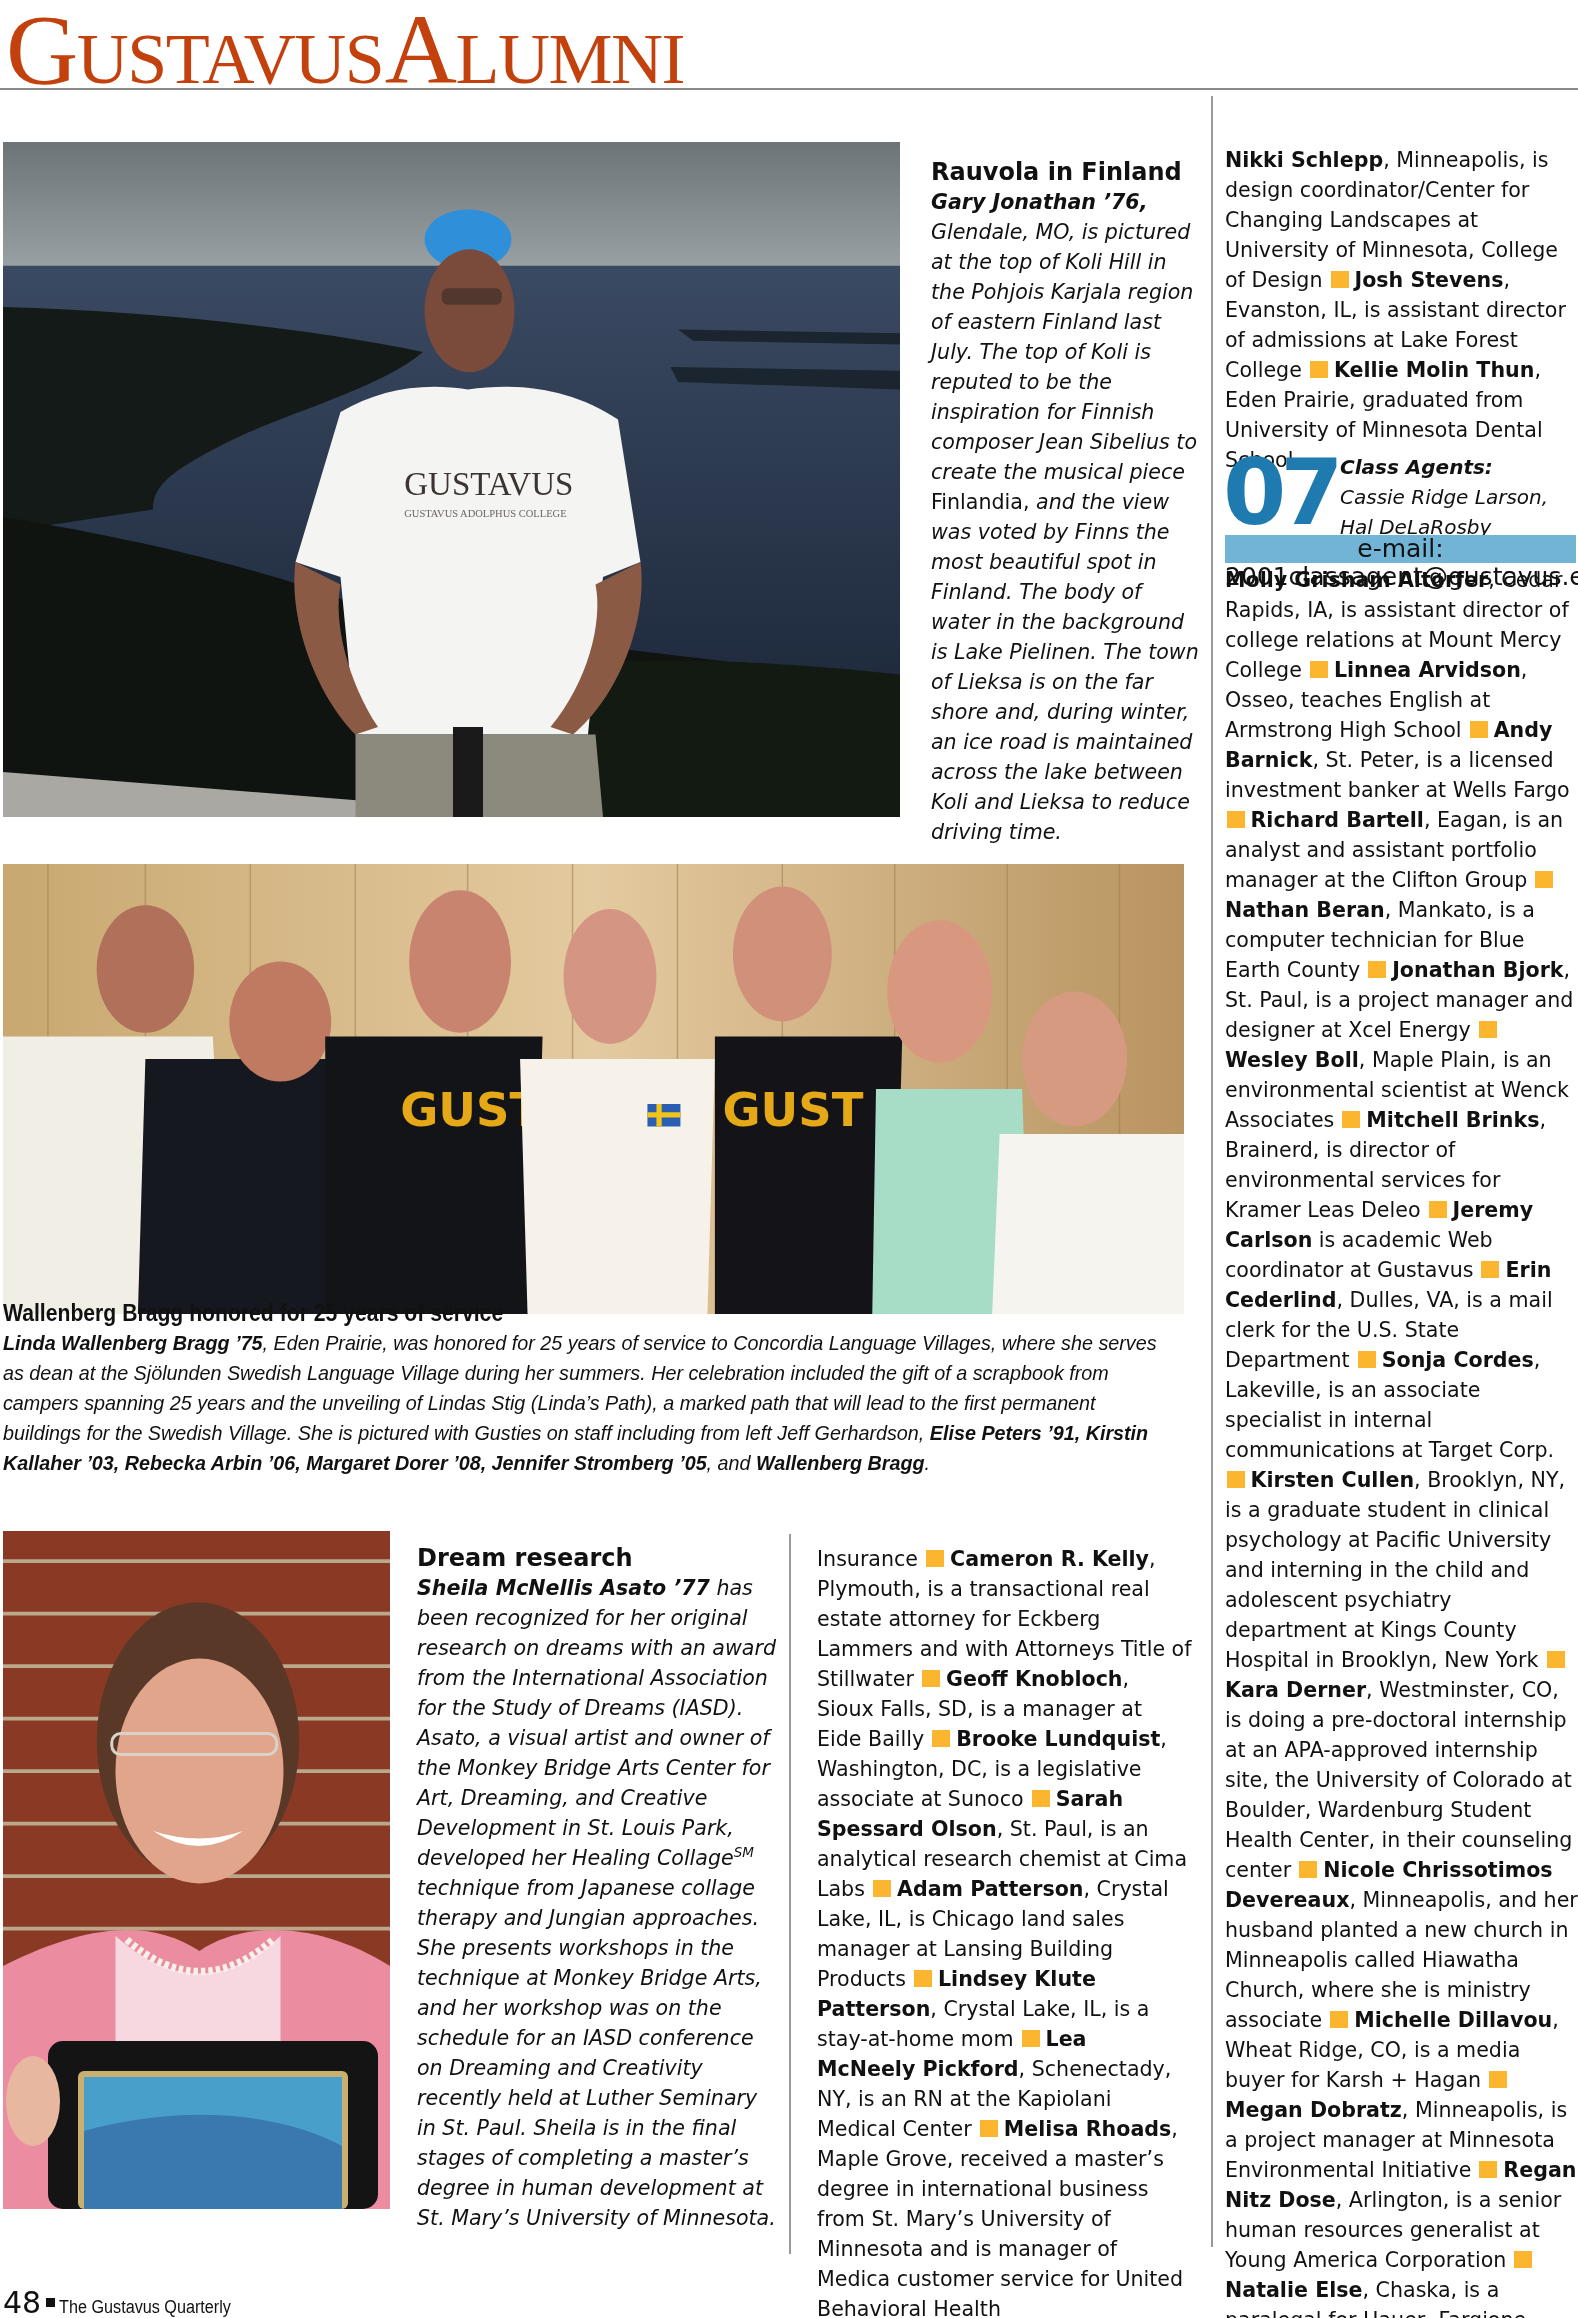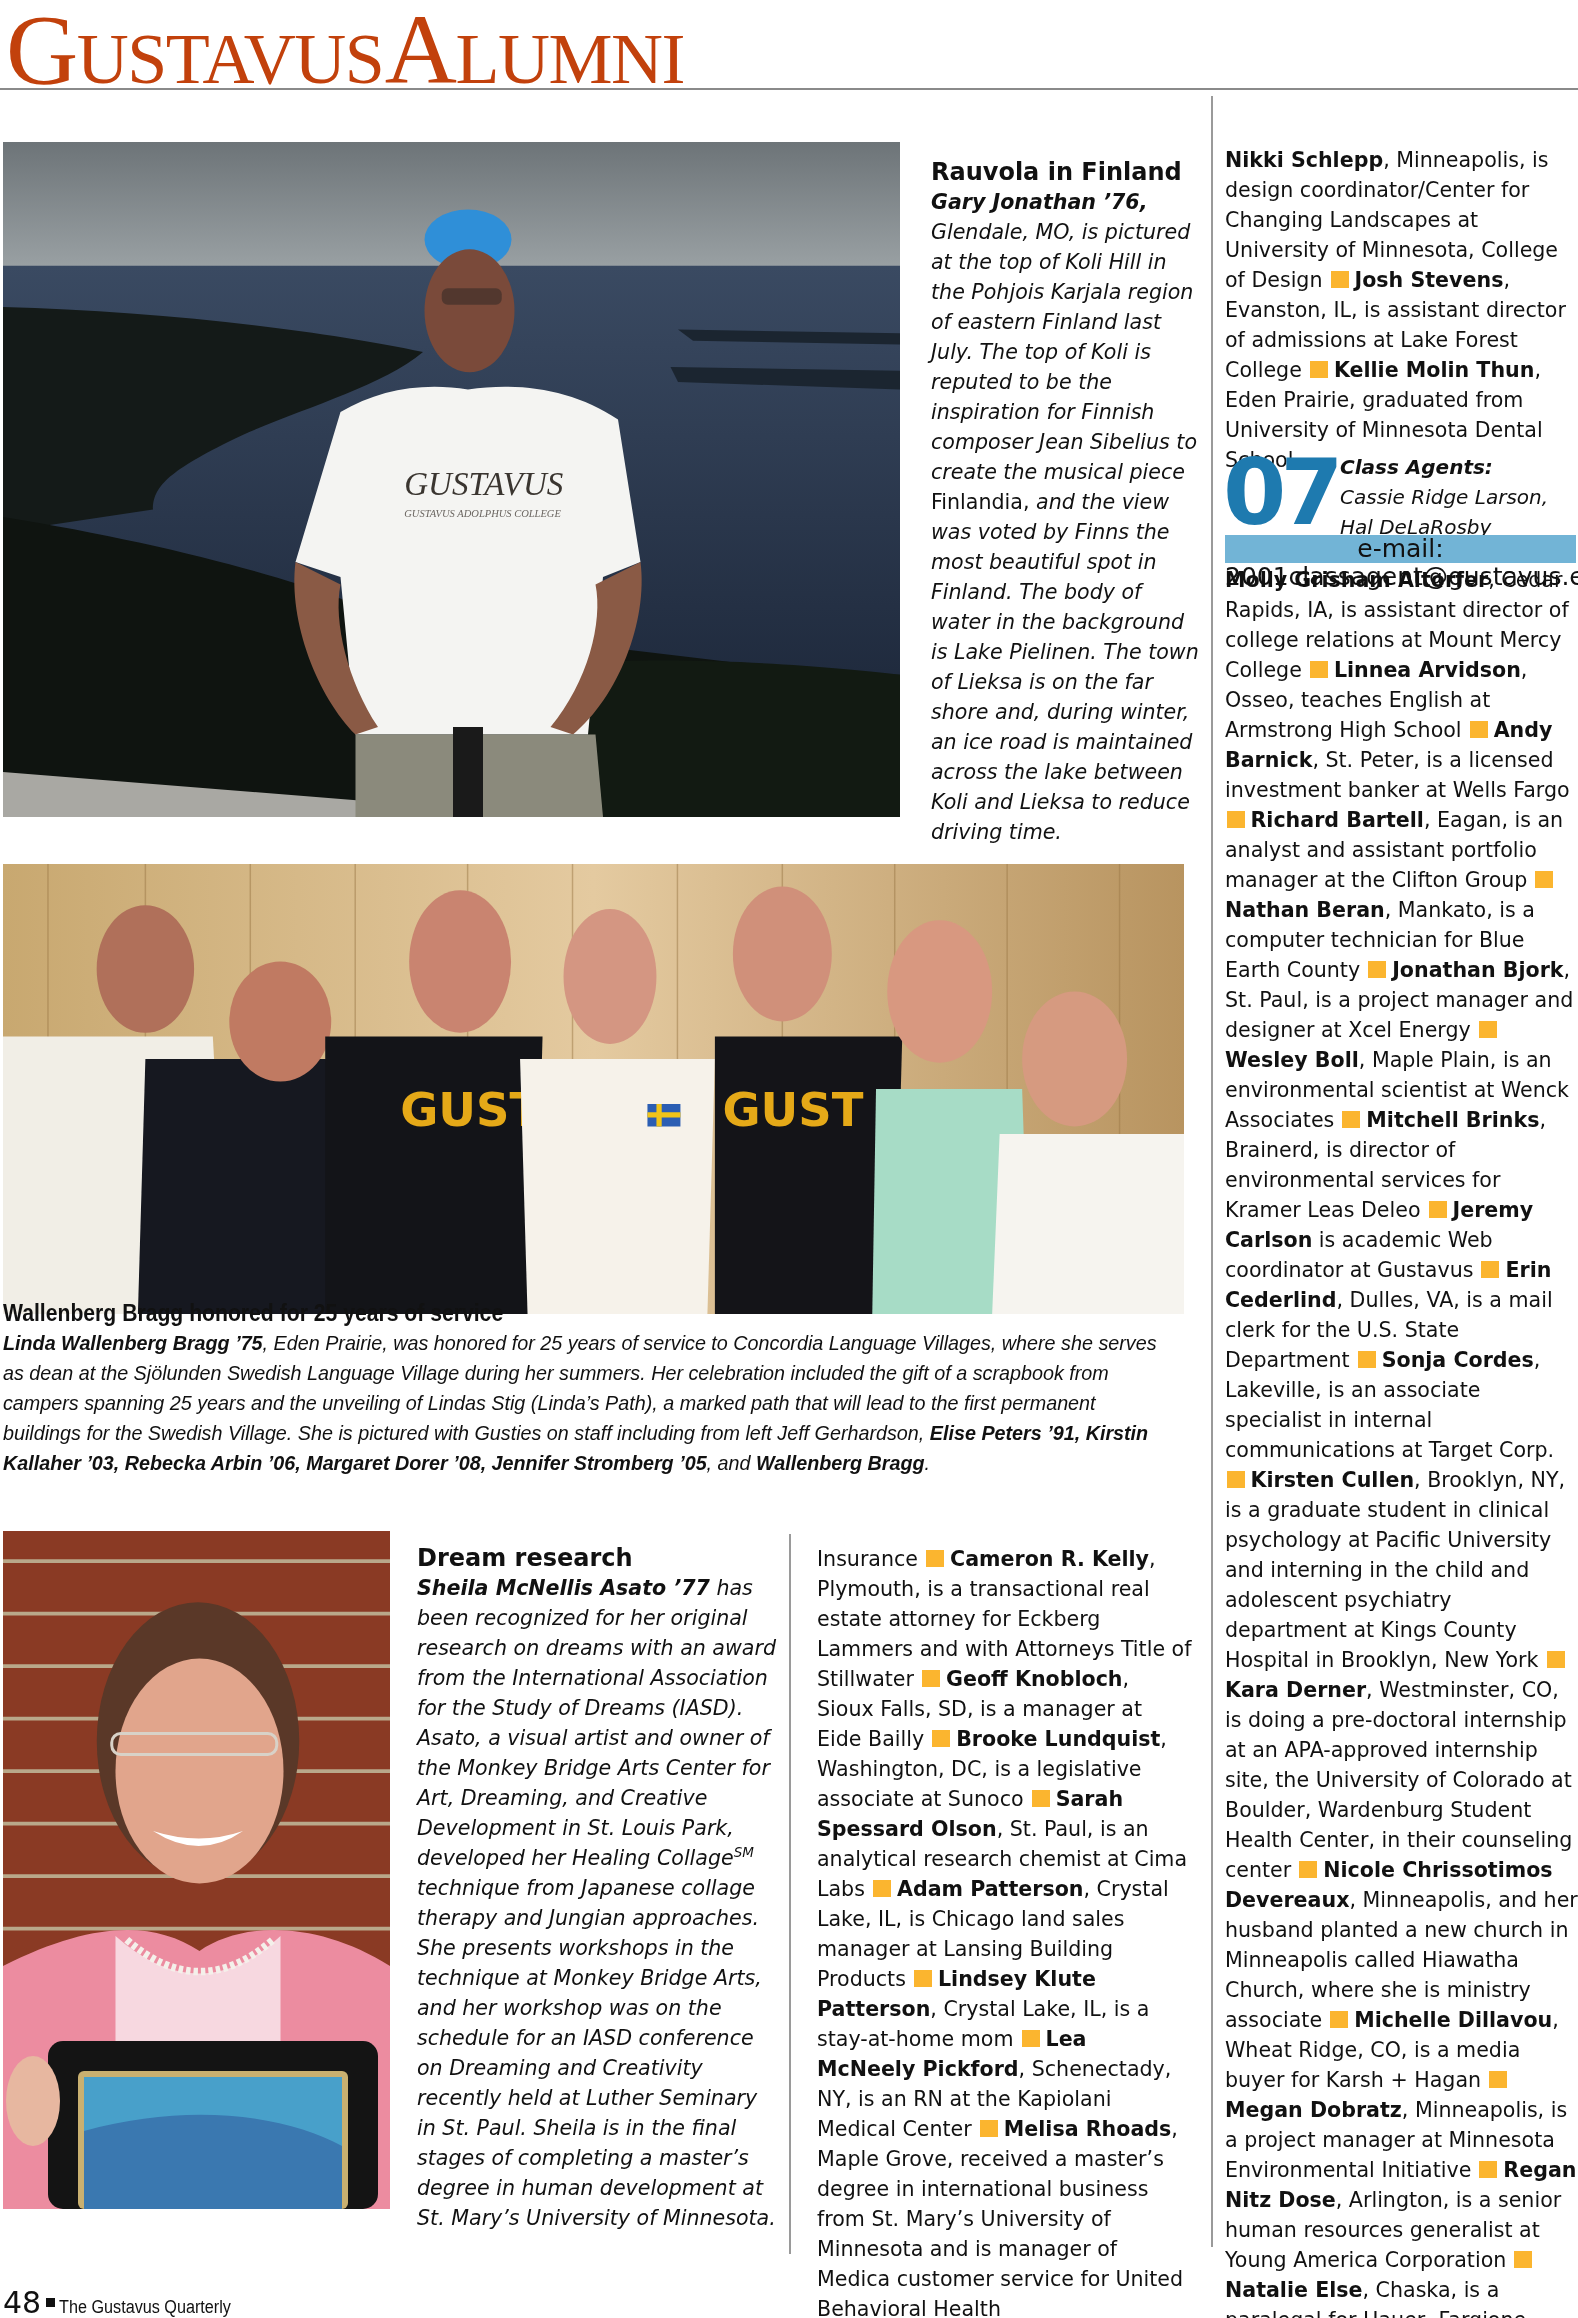--- a/index.html
+++ b/index.html
@@ -36,21 +36,21 @@
 </style>
 </head>
 <body>
 
 <div class="masthead">
   <span class="big">G</span><span class="small">USTAVUS</span>
   <span class="big">A</span><span class="small">LUMNI</span>
 </div>
 <div class="masthead-rule"></div>
 
-<div class="photo" style="left:3px;top:142px;width:897px;height:675px;font-style:italic;" title="Gary Rauvola standing on Koli Hill above Lake Pielinen, wearing a Gustavus t-shirt and blue cap">
+<div class="photo" style="left:3px;top:142px;width:897px;height:675px;" title="Gary Rauvola standing on Koli Hill above Lake Pielinen, wearing a Gustavus t-shirt and blue cap">
   <svg viewBox="0 0 1196 900" preserveAspectRatio="none">
     <defs>
       <linearGradient id="sky" x1="0" y1="0" x2="0" y2="1">
           <stop offset="0" stop-color="#6d7478"></stop>
           <stop offset="1" stop-color="#9aa1a4"></stop>
         </linearGradient>
       <linearGradient id="lake" x1="0" y1="0" x2="0" y2="1">
           <stop offset="0" stop-color="#3a4a62"></stop>
           <stop offset="1" stop-color="#1f2a3d"></stop>
         </linearGradient>

